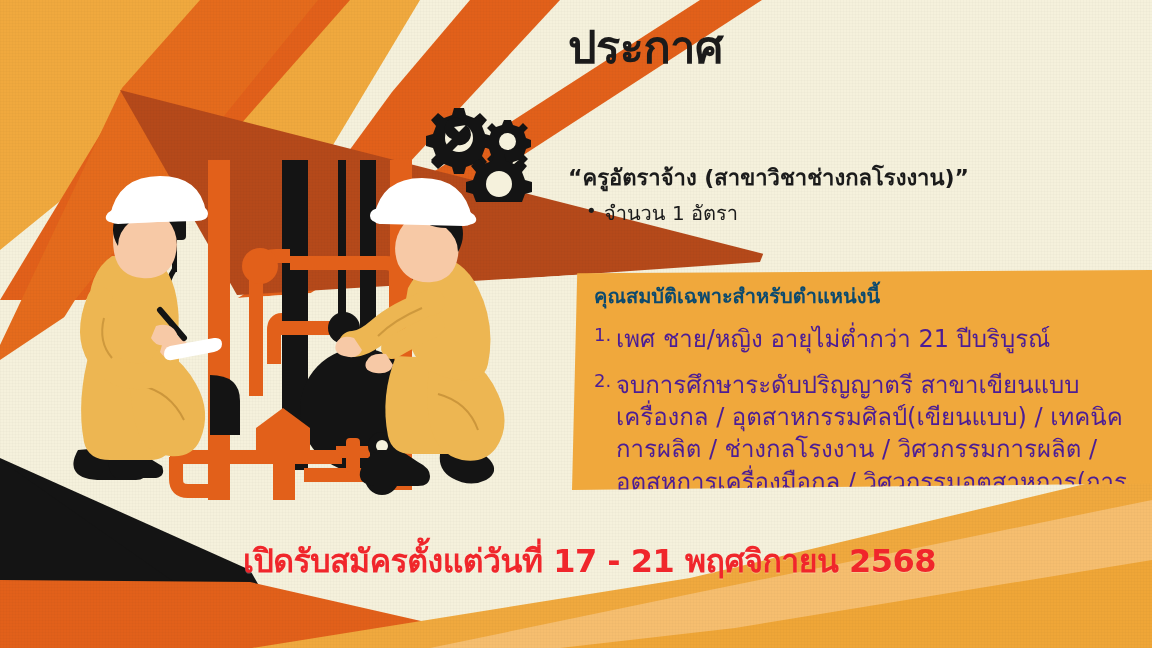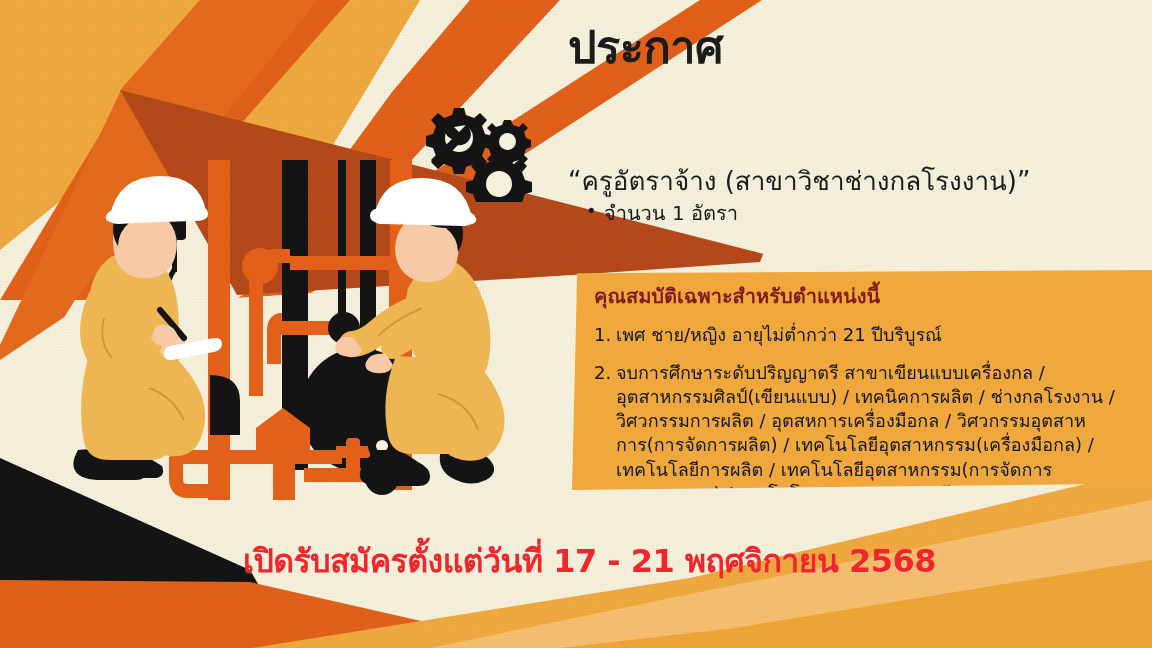--- a/index.html
+++ b/index.html
@@ -75,22 +75,22 @@
     font-weight: 700;
     color: #E2601A;
     letter-spacing: -1.2px;
     line-height: 1.08;
     white-space: nowrap;
   }
   .t-subject {
     position: absolute;
     left: 12px;
     top: 160px;
-    font-size: 26px;
-    font-weight: 400;
+    font-size: 22px;
+    font-weight: 700;
     color: #1b1b1b;
     white-space: nowrap;
   }
 
   ul.bullets {
     position: absolute;
     left: 26px;
     top: 198px;
     margin: 0;
     padding: 0 0 0 22px;
@@ -120,36 +120,36 @@
     top: 270px;
     width: 580px;
     height: 220px;
     background: #F0A83C;
     clip-path: polygon(0.9% 1.5%, 100% 0%, 100% 97%, 0% 100%);
     padding: 14px 18px 10px 22px;
   }
   #qual-title {
     font-size: 20px;
     font-weight: 700;
-    color: #7f1d1d;
+    color: #0c4a6e;
     line-height: 1.25;
     margin-bottom: 2px;
   }
   ol.quals {
     margin: 0;
     padding: 0;
     list-style: none;
     counter-reset: q;
   }
   ol.quals > li {
     counter-increment: q;
     position: relative;
     padding-left: 22px;
-    font-size: 18px;
-    color: #0f172a;
+    font-size: 24px;
+    color: #4c1d95;
     line-height: 1.34;
     margin-top: 14px;
   }
   ol.quals > li::before {
     content: counter(q) ".";
     position: absolute;
     left: 0;
     top: 0;
     font-size: 18px;
   }

